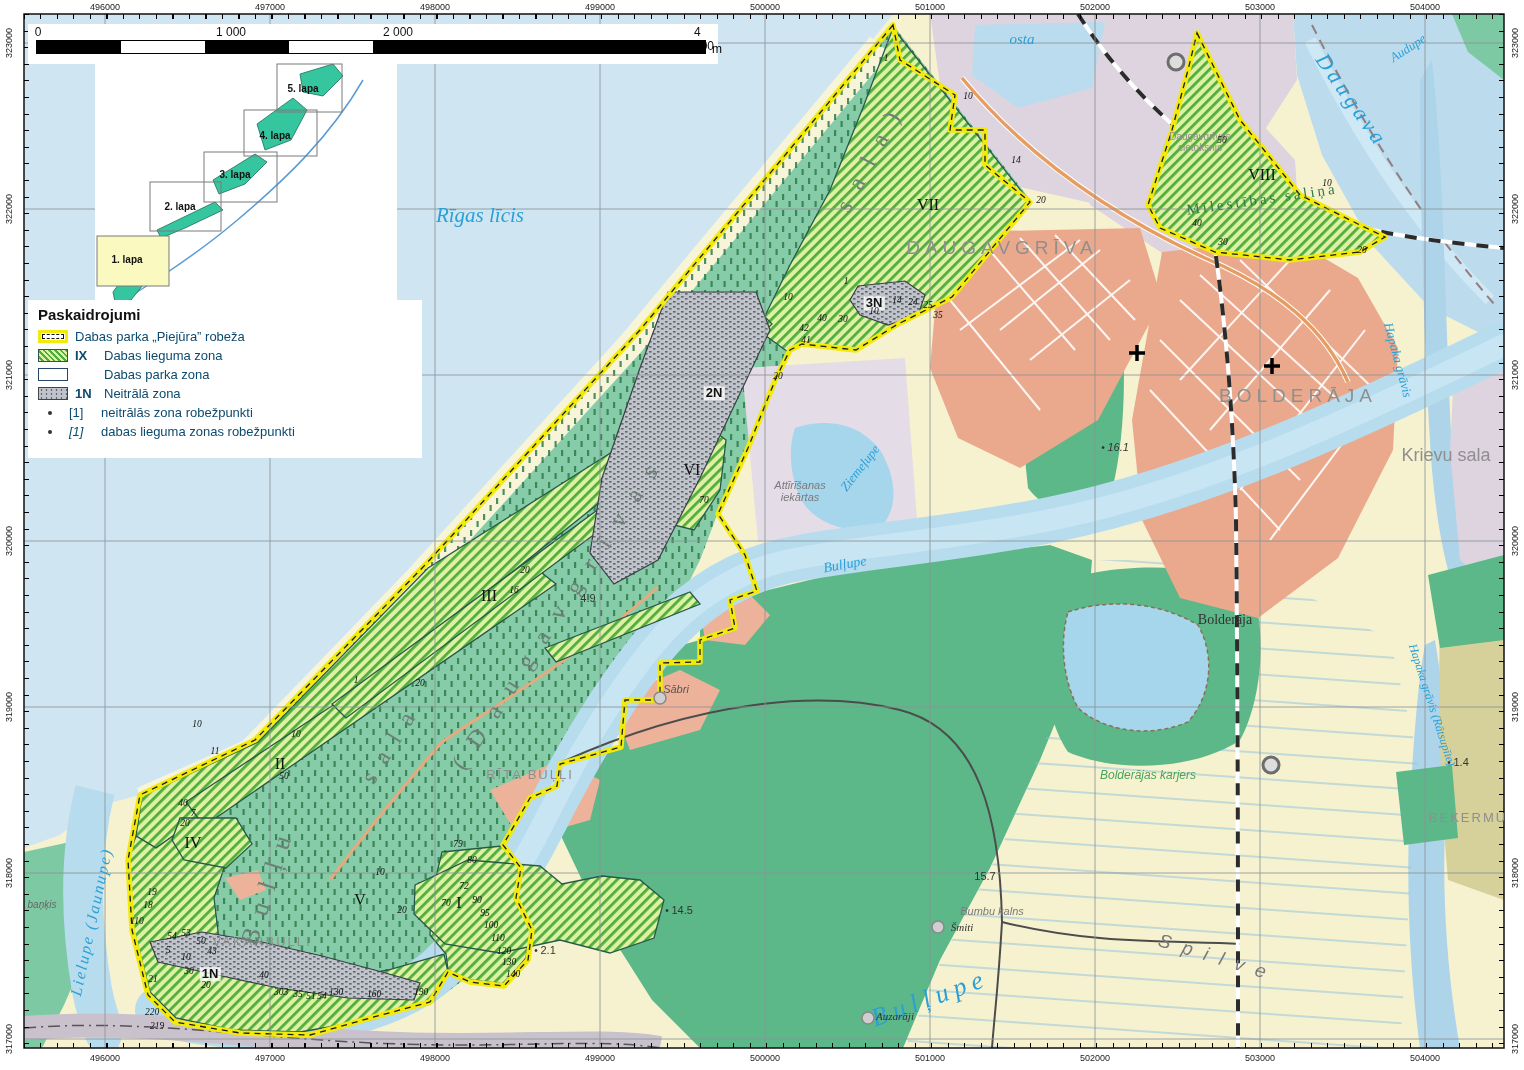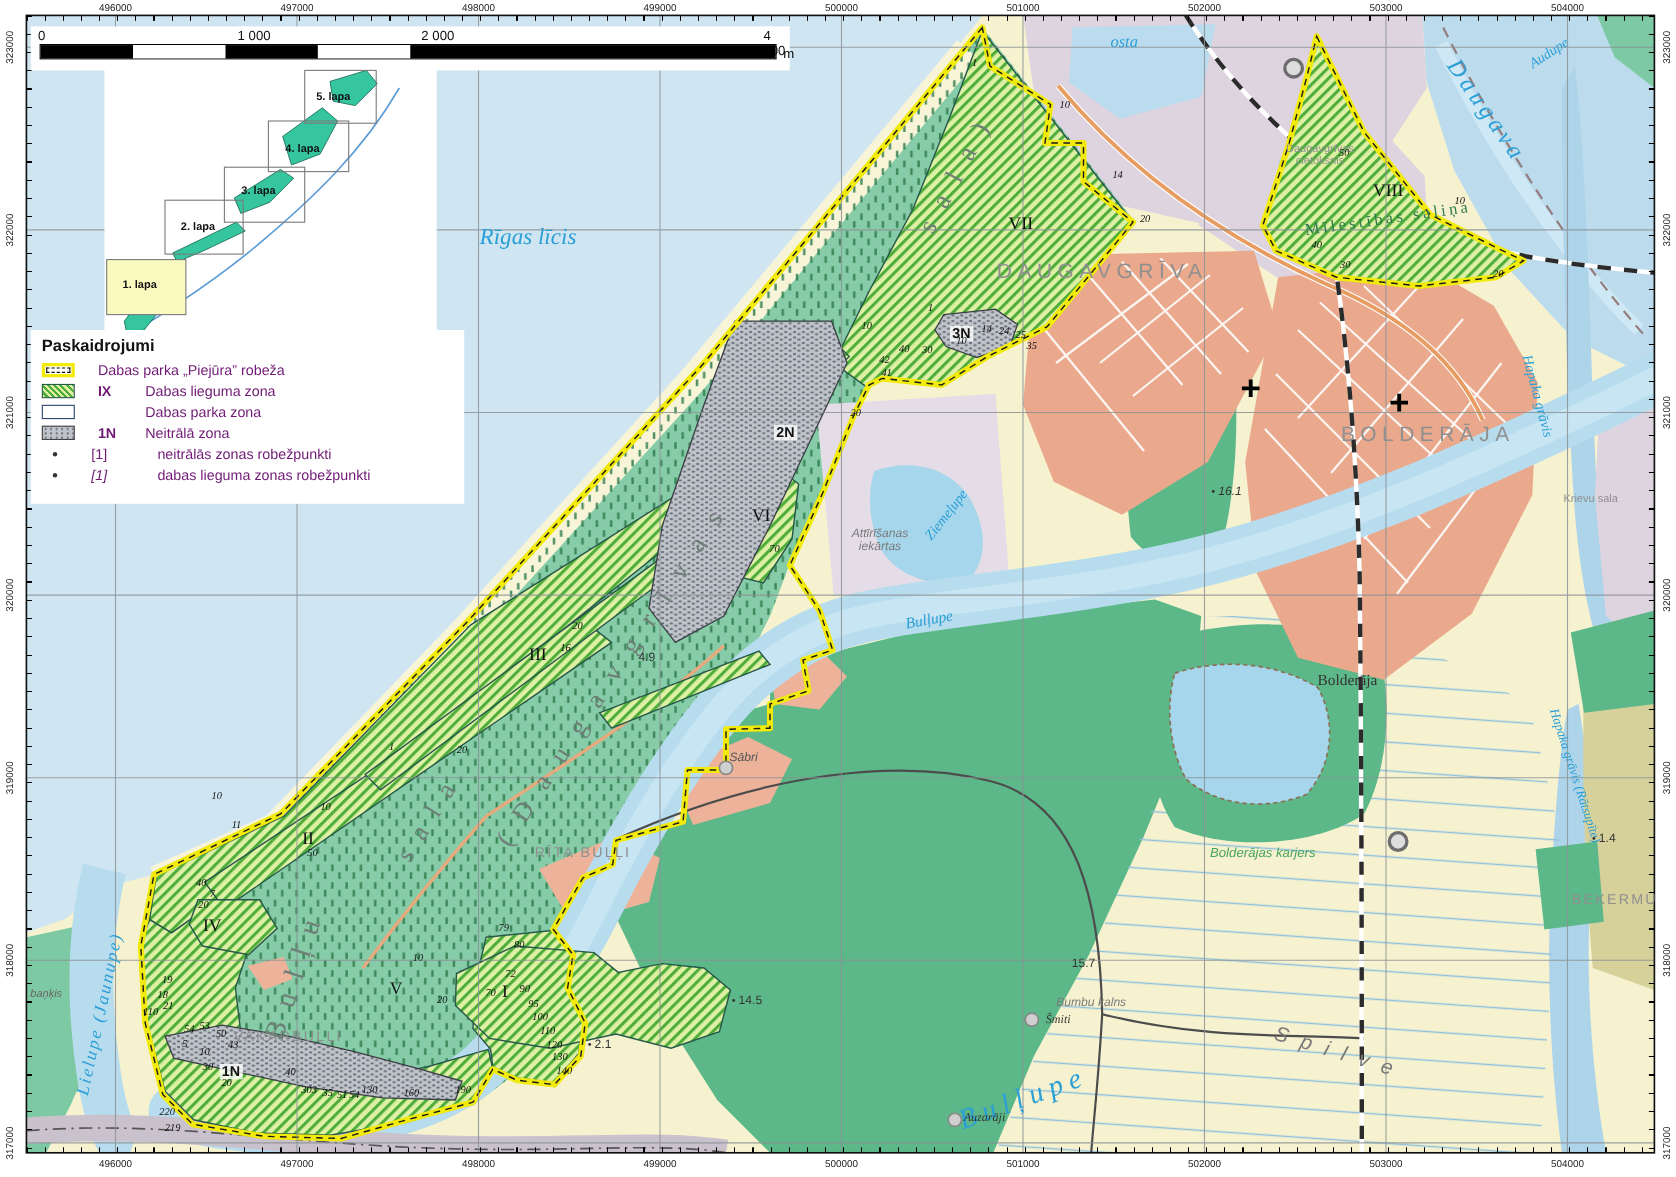--- a/index.html
+++ b/index.html
@@ -29,21 +29,21 @@
   #scalebar .nums span{position:absolute;top:1px;transform:translateX(-50%);}
   #scalebar .bar{position:relative;margin-left:8px;width:668px;height:12px;border:1px solid #000;display:flex;}
   #scalebar .seg{height:100%;}
   #scalebar .m{position:absolute;left:684px;top:18px;font-size:12px;}
   
   #inset{left:95px;top:62px;width:302px;height:238px;}
   #inset .slbl{font-size:10px;font-weight:bold;color:#111;}
   
   #legend{left:28px;top:300px;width:394px;height:158px;padding:6px 10px;box-sizing:border-box;}
   #legend .title{font-weight:bold;font-size:15px;color:#111;margin-bottom:6px;}
-  #legend .row{display:flex;align-items:center;margin:4px 0;font-size:13px;color:#701a75;gap:21px;}
+  #legend .row{display:flex;align-items:center;margin:4px 0;font-size:13px;color:#0c4a6e;gap:7px;}
   #legend .sw{width:30px;height:13px;flex:0 0 30px;box-sizing:border-box;}
   #legend .sw.bnd{border:3.5px solid #f2ea0a;outline:1px dashed #111;outline-offset:-5px;background:#fff;}
   #legend .sw.hat{background:repeating-linear-gradient(45deg,#def0a4 0 2px,#4fae3b 2px 4px);border:1px solid #27584a;}
   #legend .sw.par{background:#fff;border:1px solid #27456b;}
   #legend .sw.neu{background:#c0c4ca;background-image:radial-gradient(#5f6771 1px,transparent 1.2px);background-size:5px 4px;border:1px solid #444;}
   #legend .code{font-weight:bold;width:22px;flex:0 0 22px;}
   #legend .dotrow{margin-left:10px;}
   #legend .dot{width:4px;height:4px;border-radius:50%;background:#333;flex:0 0 4px;margin-right:10px;}
 </style>
 </head>
@@ -297,33 +297,33 @@
   <div class="row">
         <span class="sw par"></span>
         <span class="code"></span>
         <span>Dabas parka zona</span>
       </div>
   <div class="row">
         <span class="sw neu"></span>
         <span class="code">1N</span>
         <span>Neitrālā zona</span>
       </div>
-  <div class="row dotrow"><span class="dot"></span><span>[1]</span>&nbsp;<span>neitrālās zonas robežpunkti</span></div>
+  <div class="row dotrow"><span class="dot"></span><span>[1]</span>&nbsp;<span>neitrālās zona robežpunkti</span></div>
   <div class="row dotrow"><span class="dot"></span><span class="ital">[1]</span>&nbsp;<span>dabas lieguma zonas robežpunkti</span></div>
 </div>
 
 <div class="lbl water" style="left:480px;top:215px;font-size:21px;">Rīgas līcis</div>
 <div class="lbl water" style="left:1352px;top:100px;font-size:22px;letter-spacing:4px;--r:55deg;">Daugava</div>
 <div class="lbl water" style="left:1408px;top:48px;font-size:13px;--r:-33deg;">Audupe</div>
 <div class="lbl water" style="left:1022px;top:40px;font-size:15px;">osta</div>
 <div class="lbl gray" style="left:1002px;top:248px;font-size:19px;letter-spacing:5px;">DAUGAVGRĪVA</div>
 <div class="lbl gray" style="left:1298px;top:396px;font-size:19px;letter-spacing:5px;">BOLDERĀJA</div>
 <div class="lbl ser" style="left:1225px;top:620px;font-size:14px;color:#333;">Bolderāja</div>
 <div class="lbl ital" style="left:1148px;top:775px;font-size:12px;color:#48a35c;">Bolderājas karjers</div>
-<div class="lbl gray" style="left:1446px;top:455px;font-size:10px;">Krievu sala</div>
+<div class="lbl gray" style="left:1446px;top:455px;font-size:18px;">Krievu sala</div>
 <div class="lbl water" style="left:1398px;top:360px;font-size:13px;--r:75deg;">Hapaka grāvis</div>
 <div class="lbl water" style="left:1432px;top:705px;font-size:12px;--r:72deg;">Hapaka grāvis (Rātsupīte)</div>
 <div class="lbl gray" style="left:1468px;top:818px;font-size:13px;letter-spacing:2px;">BEĶERMU</div>
 <div class="lbl water" style="left:860px;top:468px;font-size:13px;--r:-52deg;">Ziemeļupe</div>
 <div class="lbl ital pre" style="left:800px;top:492px;font-size:11px;color:#7a7a7a;">Attīrīšanas
 iekārtas</div>
 <div class="lbl water" style="left:845px;top:565px;font-size:14px;--r:-10deg;">Bulļupe</div>
 <div class="lbl water" style="left:930px;top:998px;font-size:26px;letter-spacing:6px;--r:-20deg;">Bulļupe</div>
 <div class="lbl ital" style="left:676px;top:690px;font-size:11px;color:#555;">Sābri</div>
 <div class="lbl gray" style="left:530px;top:775px;font-size:13px;letter-spacing:2px;">RĪTA BUĻĻI</div>
@@ -391,21 +391,21 @@
     <span class="mk pt" style="left: 477px; top: 900px;">90</span>
     <span class="mk pt" style="left: 485px; top: 913px;">95</span>
     <span class="mk pt" style="left: 491px; top: 925px;">100</span>
     <span class="mk pt" style="left: 498px; top: 938px;">110</span>
     <span class="mk pt" style="left: 504px; top: 951px;">120</span>
     <span class="mk pt" style="left: 509px; top: 962px;">130</span>
     <span class="mk pt" style="left: 513px; top: 974px;">140</span>
     <span class="mk pt" style="left: 152px; top: 892px;">19</span>
     <span class="mk pt" style="left: 148px; top: 905px;">18</span>
     <span class="mk pt" style="left: 137px; top: 921px;">110</span>
-    <span class="mk pt" style="left: 141px; top: 915px; padding-left: 24px;">21</span>
+    <span class="mk pt" style="left: 141px; top: 979px; padding-left: 24px;">21</span>
     <span class="mk pt" style="left: 172px; top: 936px;">54</span>
     <span class="mk pt" style="left: 186px; top: 933px;">53</span>
     <span class="mk pt" style="left: 201px; top: 941px;">50</span>
     <span class="mk pt" style="left: 168px; top: 950px;">5</span>
     <span class="mk pt" style="left: 212px; top: 951px;">43</span>
     <span class="mk pt" style="left: 186px; top: 957px;">10</span>
     <span class="mk pt" style="left: 189px; top: 971px;">30</span>
     <span class="mk pt" style="left: 206px; top: 985px;">20</span>
     <span class="mk pt" style="left: 264px; top: 975px;">40</span>
     <span class="mk pt" style="left: 281px; top: 992px;">303</span>

